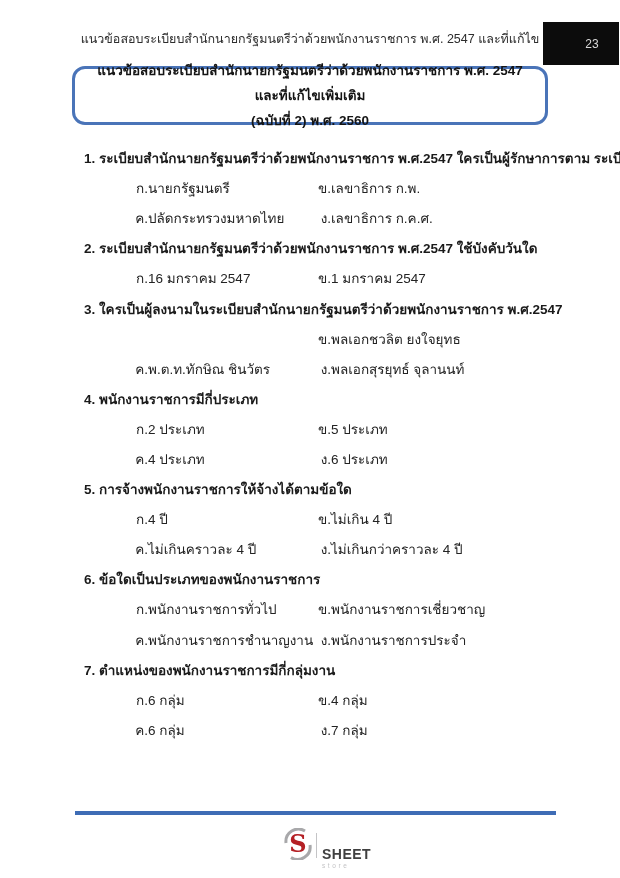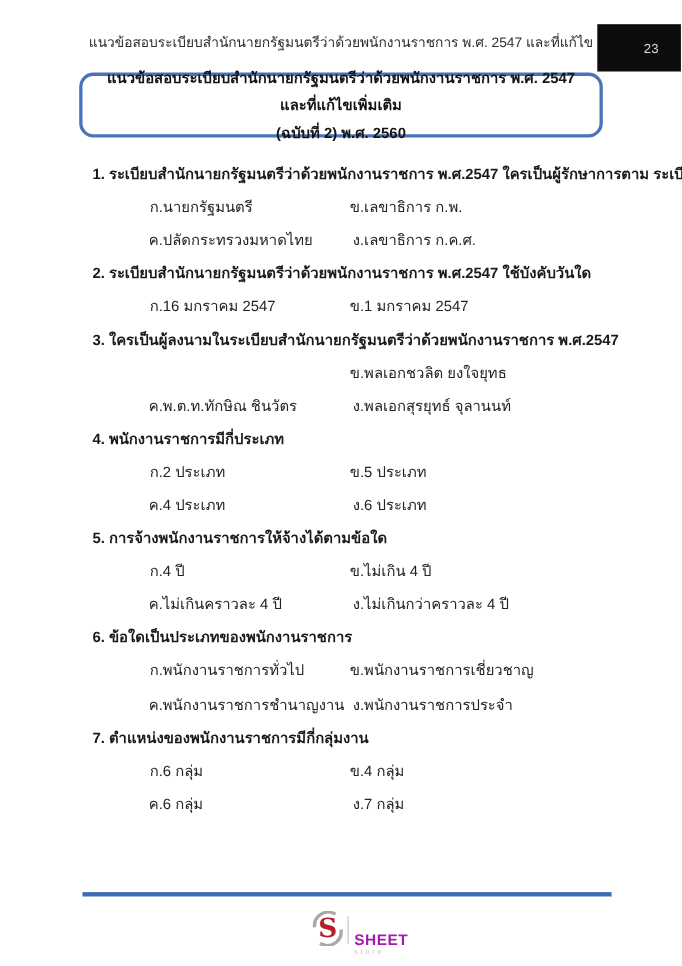--- a/index.html
+++ b/index.html
@@ -44,21 +44,21 @@
     position:absolute; top:811px; left:75px; width:481px; height:4px;
     background:#3e6cb5;
   }
   .footer-logo {
     position:absolute; top:819px; left:283px;
     display:flex; align-items:center;
   }
   .logo-divider { width:1px; height:25px; background:#c4c4c6; margin:2px 5px 0 3px; }
   .logo-textcol { display:flex; flex-direction:column; line-height:1; }
   .logo-main {
-    font-size:14px; font-weight:bold; color:#a21caf; letter-spacing:0.5px;margin-top:28px;
+    font-size:14px; font-weight:bold; color:#404040; letter-spacing:0.5px;margin-top:28px;
   }
   .logo-sub {
     font-size:6.5px; color:#c3c3c5; letter-spacing:2.6px; margin-top:2px;
   }
 </style>
 </head>
 <body>
 
 <div class="page">
 

